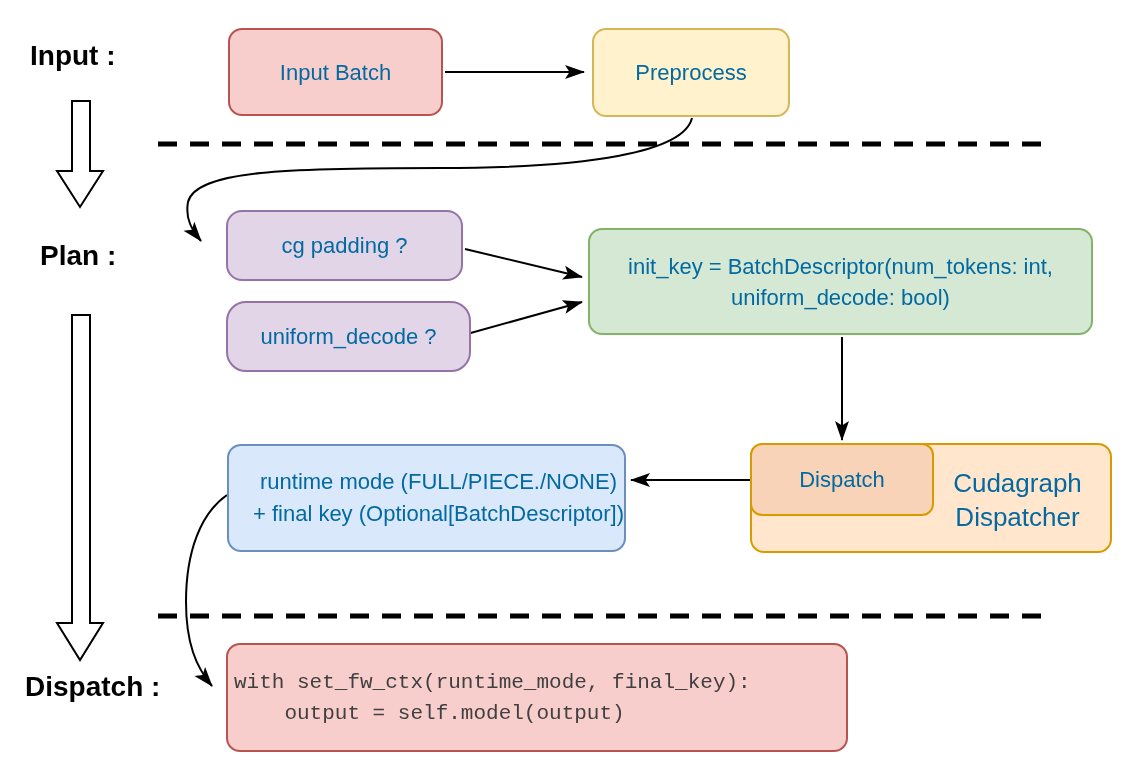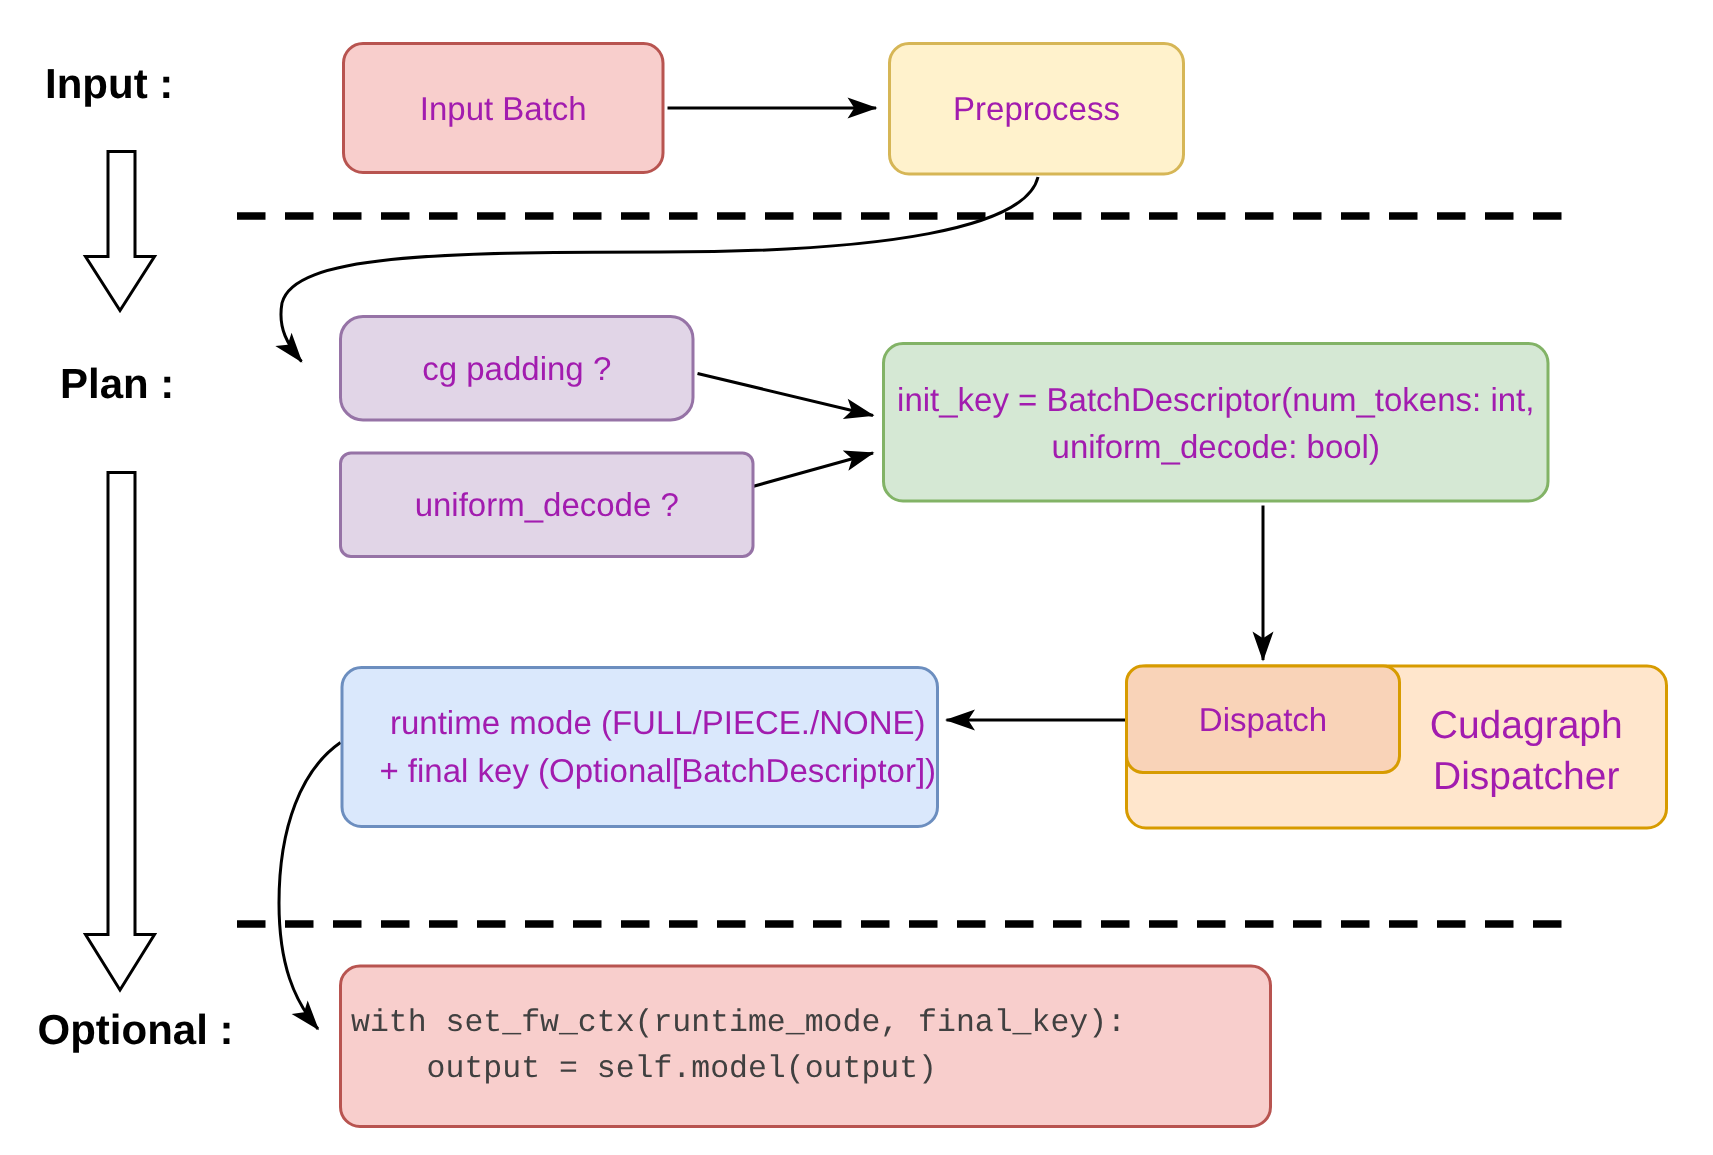--- a/index.html
+++ b/index.html
@@ -32,29 +32,29 @@
     position: absolute;
     box-sizing: border-box;
     border: 2px solid #000;
     border-radius: 14px;
     display: flex;
     flex-direction: column;
     align-items: center;
     justify-content: center;
     text-align: center;
     font-size: 22px;
-    color: #a21caf;
+    color: #0369a1;
     line-height: 31px;
   }
   .node span { display: block; white-space: nowrap; }
   #node-input-batch   { left: 228px; top: 28px;  width: 215px; height: 88px; }
   #node-preprocess    { left: 592px; top: 28px;  width: 198px; height: 89px; }
   #node-cg-padding    { left: 226px; top: 210px; width: 237px; height: 71px; border-radius: 16px; }
-  #node-uniform-decode{ left: 226px; top: 301px; width: 277px; height: 71px; border-radius: 8px; text-align: center; }
-  #node-init-key      { left: 588px; top: 228px; width: 445px; height: 107px; }
+  #node-uniform-decode{ left: 226px; top: 301px; width: 245px; height: 71px; border-radius: 20px; text-align: center; }
+  #node-init-key      { left: 588px; top: 228px; width: 505px; height: 107px; }
   #node-cudagraph     { left: 750px; top: 443px; width: 362px; height: 110px; justify-content: center; }
   #node-cudagraph .side-text {
     position: absolute;
     left: 184px; top: 0; width: 163px; height: 110px;
     display: flex; flex-direction: column; align-items: center; justify-content: center;
     font-size: 26px; line-height: 34px;
   }
   #node-dispatch      { left: 750px; top: 443px; width: 184px; height: 73px; border-radius: 12px; }
   #node-runtime-mode  { left: 227px; top: 444px; width: 399px; height: 108px; line-height: 32px; padding-left: 24px; }
   #node-execute-code  {
@@ -90,21 +90,21 @@
     <path d="M 692 118 C 684 152, 590 168, 440 168 C 290 168, 196 170, 188 202 C 185 219, 192 230, 201 241" fill="none" stroke="#000000" stroke-width="2" marker-end="url(#ah)"></path>
     <line x1="465" y1="249" x2="582" y2="277" stroke="#000000" stroke-width="2" marker-end="url(#ah)"></line>
     <line x1="467" y1="334" x2="582" y2="302" stroke="#000000" stroke-width="2" marker-end="url(#ah)"></line>
     <line x1="842" y1="337" x2="842" y2="440" stroke="#000000" stroke-width="2" marker-end="url(#ah)"></line>
     <line x1="751" y1="480" x2="631" y2="480" stroke="#000000" stroke-width="2" marker-end="url(#ah)"></line>
     <path d="M 227 495 C 201 513, 186 551, 186 602 C 186 643, 196 667, 212 686" fill="none" stroke="#000000" stroke-width="2" marker-end="url(#ah)"></path>
   </svg>
 
   <div class="stage-label" style="left:30px; top:40px;">Input :</div>
   <div class="stage-label" style="left:40px; top:240px;">Plan :</div>
-  <div class="stage-label" style="left:25px; top:671px;">Optional :</div>
+  <div class="stage-label" style="left:25px; top:671px;">Dispatch :</div>
 
   <div class="node" id="node-input-batch" style="background-color: rgb(248, 206, 204); border-color: rgb(184, 84, 80);">
     <span>Input Batch</span>
   </div>
 
   <div class="node" id="node-preprocess" style="background-color: rgb(255, 242, 204); border-color: rgb(214, 182, 86);">
     <span>Preprocess</span>
   </div>
 
   <div class="node" id="node-cg-padding" style="background-color: rgb(225, 213, 231); border-color: rgb(150, 115, 166);">

